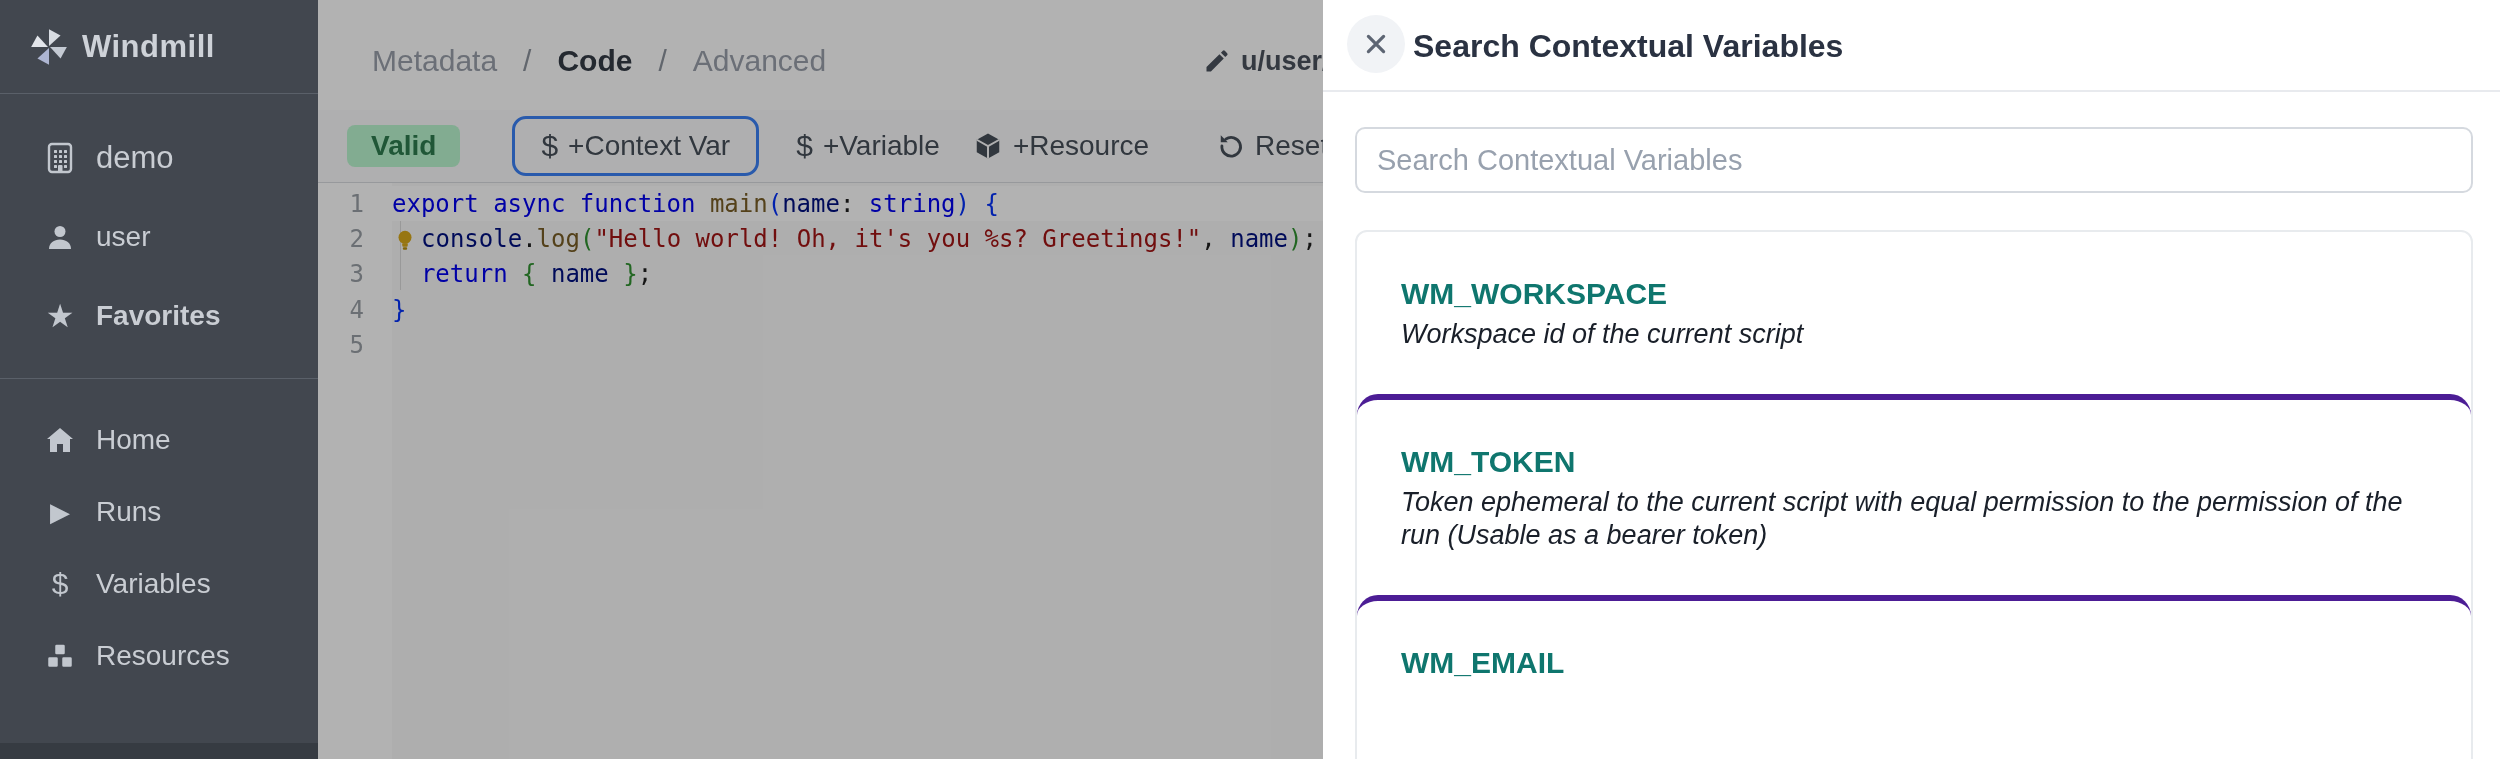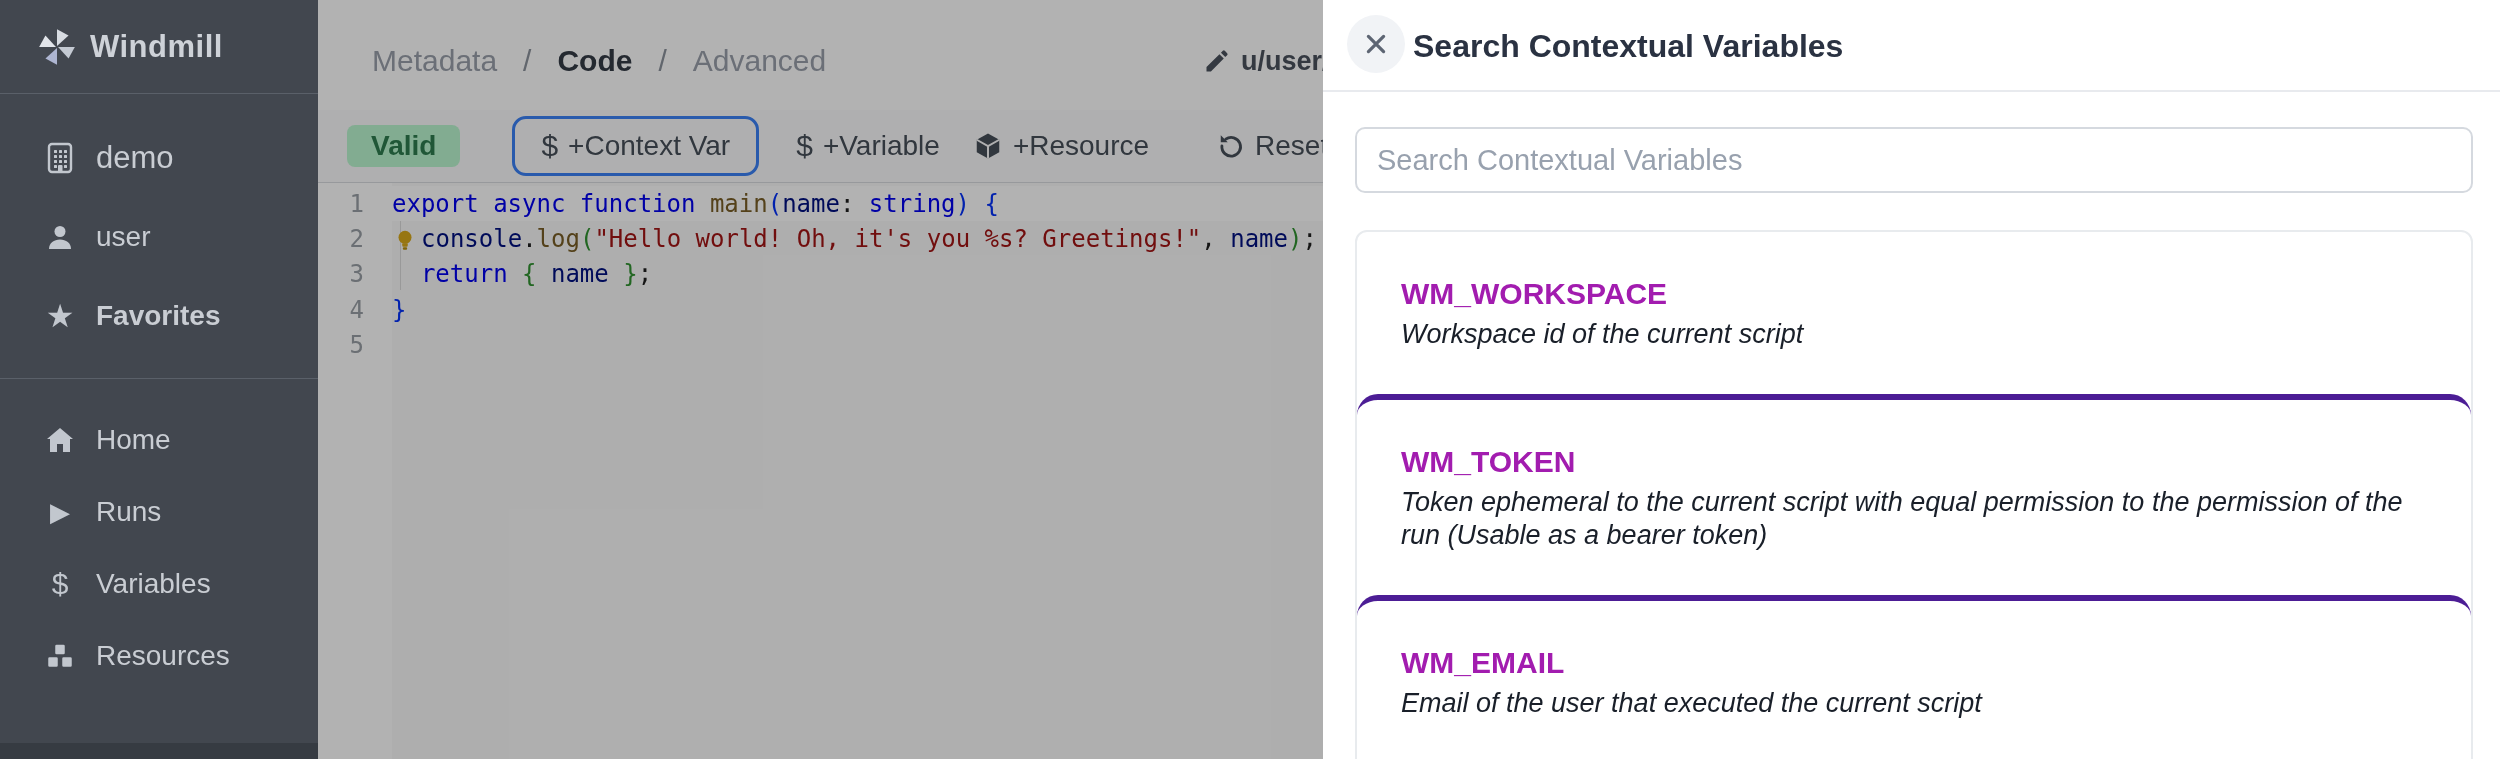--- a/index.html
+++ b/index.html
@@ -4,21 +4,21 @@
 <style>
   * { margin:0; padding:0; box-sizing:border-box; }
   html,body { width:2500px; height:759px; overflow:hidden; background:#fff;
               font-family:"Liberation Sans", sans-serif; }
   #app { position:relative; width:2500px; height:759px; overflow:hidden; }
 
   
   #sidebar { position:absolute; left:0; top:0; width:318px; height:759px;
              background:var(--sidebar-bg,#42474f); z-index:3; }
   #logo-row { position:absolute; left:0; top:0; width:100%; height:94px;
-              display:flex; align-items:center; padding-left:36px; gap:12px;
+              display:flex; align-items:center; padding-left:28px; gap:12px;
               border-bottom:1px solid #5a6069; cursor:pointer; }
   #logo-row .logo-text { color:#ced2d8; font-size:31px; font-weight:700; letter-spacing:.5px; }
   .icn { display:inline-flex; align-items:center; justify-content:center; }
   .icn svg { display:block; }
   #ws-items { position:absolute; left:0; top:118px; width:100%; }
   #nav-items { position:absolute; left:0; top:404px; width:100%; }
   #ws-items { border-bottom-width:0; }
   .sdivider { position:absolute; left:0; top:378px; width:100%; height:1px; background:#5a6069; }
   .srow { display:flex; align-items:center; gap:20px; padding-left:44px; cursor:pointer; color:#c9cdd3; }
   #ws-items .srow { height:79px; }
@@ -82,21 +82,21 @@
   #drawer-title { position:absolute; left:90px; top:28px; font-size:32px; font-weight:700; color:#2a3242; }
   #drawer-divider { position:absolute; left:0; top:90px; width:100%; height:2px; background:#e8eaee; }
   #drawer-search { position:absolute; left:32px; top:127px; width:1118px; height:66px;
                    border:2px solid #d5d9df; border-radius:10px; font-size:29px; color:#333;
                    padding:0 20px; outline:none; font-family:inherit; background:#fff; }
   #drawer-search::placeholder { color:#98a1ae; }
   #var-list { position:absolute; left:32px; top:230px; width:1118px; height:546px;
               border:2px solid #e8ebee; border-radius:12px; background:#fff; overflow:hidden; }
   .var-item { padding:45px 44px 42px 44px; cursor:pointer; }
   .var-item + .var-item { border-top:6px solid #4c1d95;border-radius:21px; }
-  .var-name { font-size:30px; font-weight:700; color:#a21caf; }
+  .var-name { font-size:30px; font-weight:700; color:#0f766e; }
   .var-desc { font-size:27px; font-style:italic; color:#191f29; margin-top:7px; line-height:33.5px; }
 </style>
 </head>
 <body>
 
 <div id="app">
 
   <div id="main">
     <div id="main-header">
       <div id="tabs">
@@ -288,18 +288,17 @@
         <div class="var-item">
           <div class="var-name">WM_WORKSPACE</div>
           <div class="var-desc">Workspace id of the current script</div>
         </div>
         <div class="var-item">
           <div class="var-name">WM_TOKEN</div>
           <div class="var-desc">Token ephemeral to the current script with equal permission to the permission of the run (Usable as a bearer token)</div>
         </div>
         <div class="var-item">
           <div class="var-name">WM_EMAIL</div>
-          <div class="var-desc">Email of the user that executed the current script</div>
         </div>
       </div>
   </div>
 
 </div>
 
 </body></html>

